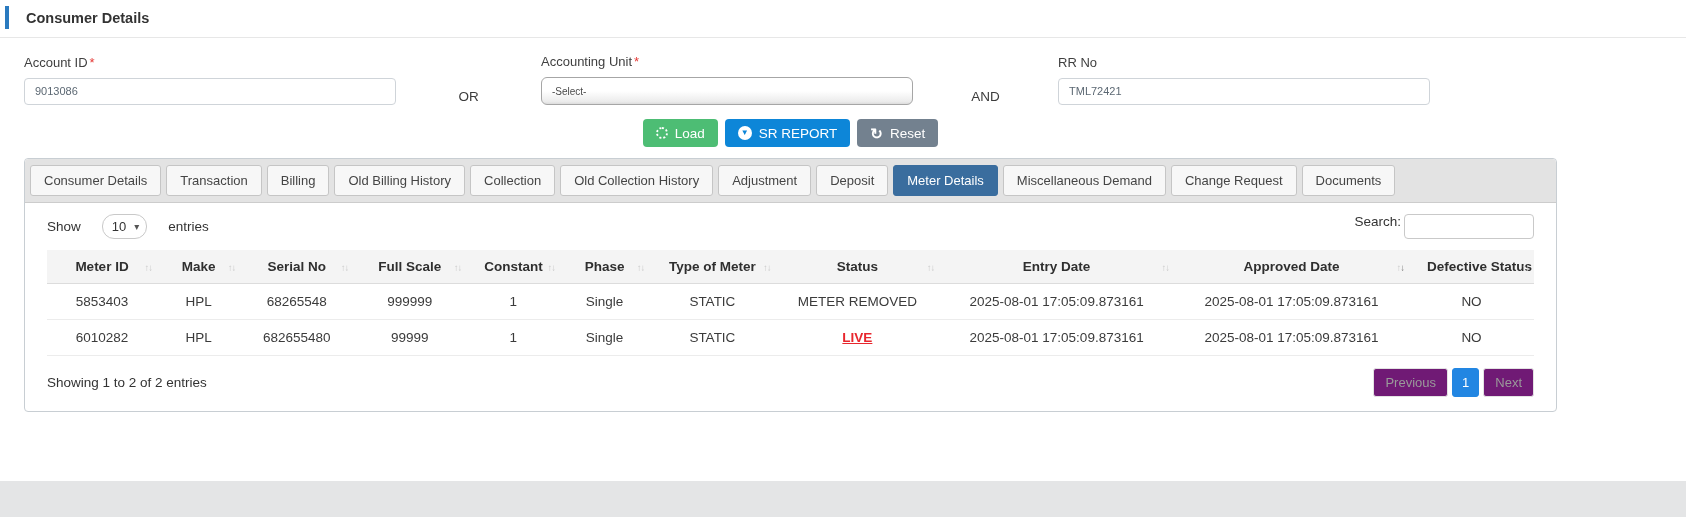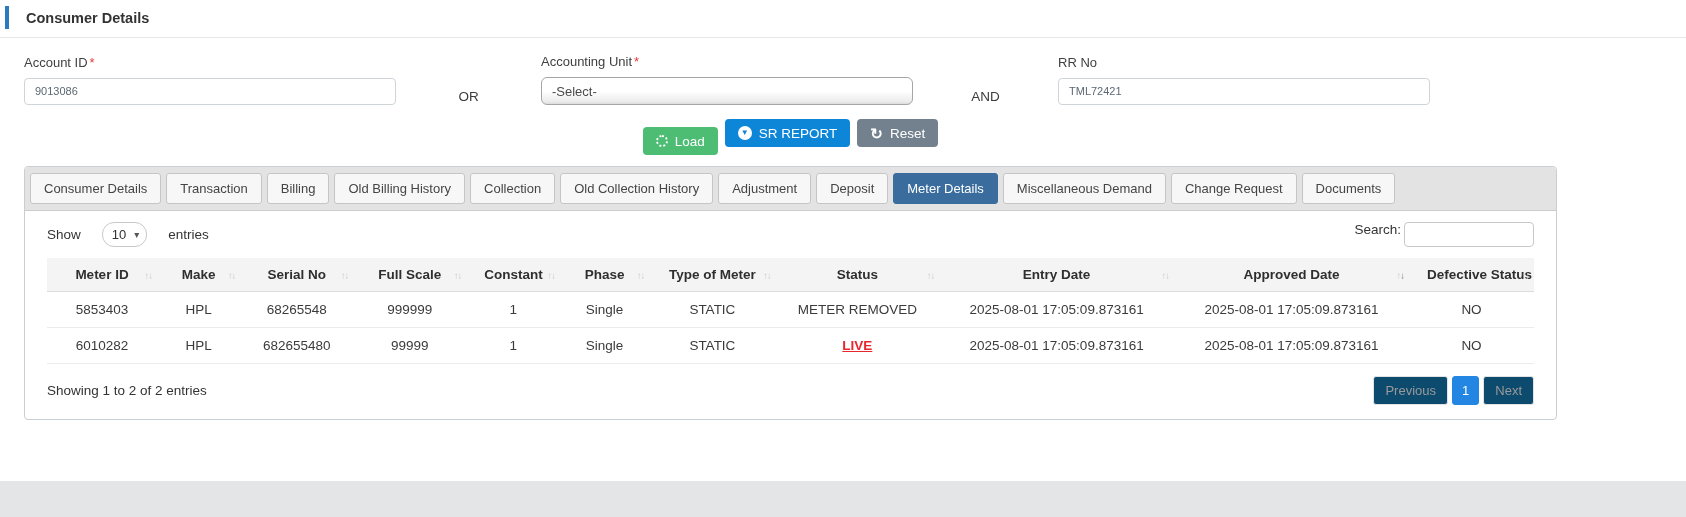--- a/index.html
+++ b/index.html
@@ -15,28 +15,28 @@
   
   .search-form { display:flex; padding:16px 0 0 24px; align-items:center; }
   .field { width:372px; }
   .field label { display:block; font-size:13px; color:#404040; margin-bottom:8px; }
   .req { color:var(--required); margin-left:2px; }
   input.text { width:100%; height:27px; border:1px solid #cfd4d9; border-radius:4px;
                padding:0 10px; font-size:11px; color:#5c6873; outline:none; background:#fff; }
   .joiner { width:145px; text-align:center; padding-top:34px; font-size:13.5px; color:#3c3c3c; }
   .select-box { height:28px; border:1px solid #a6a6a6; border-radius:6px;
                 background:linear-gradient(to bottom,#ffffff 50%, #ececec 90%, #dcdcdc 100%);
-                display:flex; align-items:center; padding:0 10px; font-size:13px; color:#4a4a4a; cursor:pointer; }
+                display:flex; align-items:center; padding:0 10px; font-size:10px; color:#4a4a4a; cursor:pointer; }
 
   
   .actions { width:1533px; margin:14px 0 0 24px; display:flex; justify-content:center; gap:7px; }
   .btn { display:inline-flex; align-items:center; gap:7px; height:28px; padding:0 13px;
          border:none; border-radius:4px; color:#fff; font-size:13.5px; cursor:pointer;
          font-family:"Liberation Sans", sans-serif; }
-  .btn-load  { background:var(--btn-load);margin-top:8px; }
+  .btn-load  { background:var(--btn-load); }
   .btn-sr    { background:var(--btn-sr); }
   .btn-reset { background:var(--btn-reset); }
   .spinner-ring { width:12px; height:12px; border:2px dotted #fff; border-radius:50%; display:inline-block; }
   .circle-down { width:14px; height:14px; background:#fff; color:var(--btn-sr); border-radius:50%;
                  display:inline-flex; align-items:center; justify-content:center; font-size:8px; line-height:1; }
   .refresh-glyph { font-size:15px; line-height:1; font-weight:700; }
 
   
   .panel { width:1533px; margin:11px 0 0 24px; background:#fff; border:1px solid #c8ced3; border-radius:4px; }
   .tabs { background:#e3e3e3; padding:6px 5px; display:flex; gap:5px; border-bottom:1px solid #cccccc;
@@ -77,21 +77,21 @@
   th:nth-child(8),  td:nth-child(8)  { width:11.0%; }
   th:nth-child(9),  td:nth-child(9)  { width:15.8%; }
   th:nth-child(10), td:nth-child(10) { width:15.8%; }
   th:nth-child(11), td:nth-child(11) { width:8.4%; }
 
   
   .table-footer { display:flex; justify-content:space-between; align-items:center; margin-top:12px; }
   .info { font-size:13.5px; color:#333; }
   .pagination { display:flex; gap:4px; align-items:center; }
   .page-btn { font-size:13px; padding:6px 11px; border:1px solid #e3e3e3; border-radius:3px;
-              color:#9a9a9a; background:#0c4a6e; cursor:default; }
+              color:#9a9a9a; background:#701a75; cursor:default; }
   .page-btn.active { background:var(--page-active); border-color:var(--page-active); color:#fff;
                      padding:6px 9px; cursor:pointer; }
 
   .bottom-strip { width:1686px; height:36px; background:#e4e5e6; }
 </style>
 </head>
 <body>
 
 <div class="app">
 

